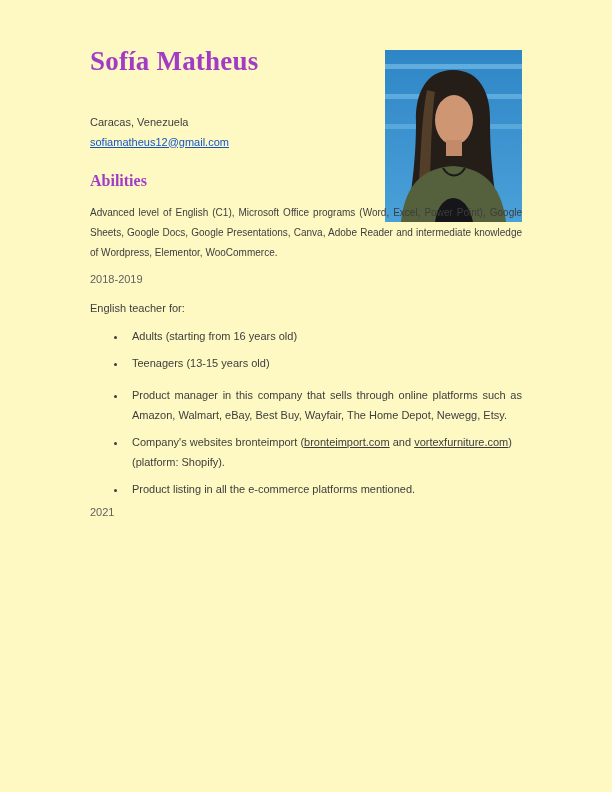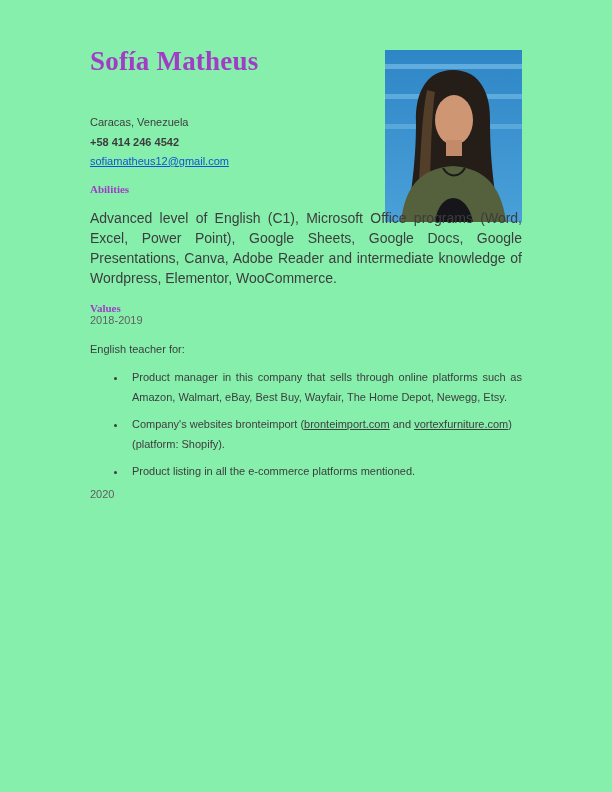--- a/index.html
+++ b/index.html
@@ -3,43 +3,43 @@
 <meta charset="utf-8">
 <style>
   :root{
     --accent:#a23cc6;
     --link:#1155cc;
     --text:#3d3d3d;
     --muted:#5f5f5f;
   }
   html,body{margin:0;padding:0;background:#e9e9e9;}
   .page{
-    width:612px;height:792px;background:#86efac;position:relative;
+    width:612px;height:792px;background:#fef9c3;position:relative;
     font-family:"Liberation Sans", sans-serif;color:var(--text);
     margin:0 auto;overflow:hidden;box-sizing:border-box;
   }
   .content{position:absolute;left:90px;top:46px;width:432px;}
   .name-title{
     font-family:"Liberation Serif", serif;
     font-weight:bold;font-size:27px;color:var(--accent);
     margin:0 0 0 0;letter-spacing:0.2px;
   }
   .photo{
     position:absolute;left:385px;top:50px;width:137px;height:172px;
     overflow:hidden;background:#3f8fca;
   }
   .contact{margin-top:36px;font-size:11px;line-height:19.5px;}
   .contact .line{white-space:nowrap;}
   .contact .phone{font-weight:bold;}
   .email-link{color:var(--link);text-decoration:underline;cursor:pointer;}
   .section-heading{
     font-family:"Liberation Serif", serif;font-weight:bold;
-    font-size:11px;color:var(--accent);margin:11px 0 0 0;
+    font-size:16px;color:var(--accent);margin:20px 0 0 0;
   }
-  .para{font-size:14px;line-height:20px;margin-top:13px;}
+  .para{font-size:10px;line-height:20px;margin-top:13px;}
   .justify{text-align:justify;}
   .date-line{font-size:11px;color:var(--muted);}
   .job-title{
     font-family:"Liberation Serif", serif;font-size:11.5px;margin-top:11px;color:#222;
   }
   .job-title .company{font-weight:bold;}
   .job-title .sep{font-weight:normal;}
   .job-title .role{font-style:italic;font-weight:normal;}
   .intro{font-size:11px;margin-top:17px;}
   ul.bullets{margin:12px 0 0 0;padding-left:36px;font-size:11px;line-height:20px;}
@@ -82,35 +82,37 @@
       <path d="M58,118 C64,128 74,128 80,118" stroke="#1a1a1a" stroke-width="2" fill="none"></path>
     </svg>
   </div>
 
   <div class="content">
 
     <h1 class="name-title">Sofía Matheus</h1>
 
     <div class="contact">
       <div class="line">Caracas, Venezuela</div>
-      <div class="line phone">+58 414 246 4542</div>
       <div class="line"><a class="email-link">sofiamatheus12@gmail.com</a></div>
     </div>
 
     <h2 class="section-heading">Abilities</h2>
     <p class="para justify">Advanced level of English (C1), Microsoft Office programs (Word, Excel, Power Point), Google Sheets, Google Docs, Google Presentations, Canva, Adobe Reader and intermediate knowledge of Wordpress, Elementor, WooCommerce.</p>
 
-    <h2 class="section-heading">Values</h2>
 
 
     <div class="date-line">2018-2019</div>
     <div class="intro">English teacher for:</div>
+    <ul class="bullets">
+      <li>Adults (starting from 16 years old)</li>
+      <li>Teenagers (13-15 years old)</li>
+    </ul>
 
     <ul class="bullets">
       <li class="justify">Product manager in this company that sells through online platforms such as Amazon, Walmart, eBay, Best Buy, Wayfair, The Home Depot, Newegg, Etsy.</li>
       <li><span>Company's websites bronteimport (</span><a class="plain-link">bronteimport.com</a><span> and </span><a class="plain-link">vortexfurniture.com</a><span>) (platform: Shopify).</span></li>
       <li>Product listing in all the e-commerce platforms mentioned.</li>
     </ul>
 
-    <div class="date-line">2020</div>
+    <div class="date-line">2021</div>
 
   </div>
 </div>
 
 </body></html>

